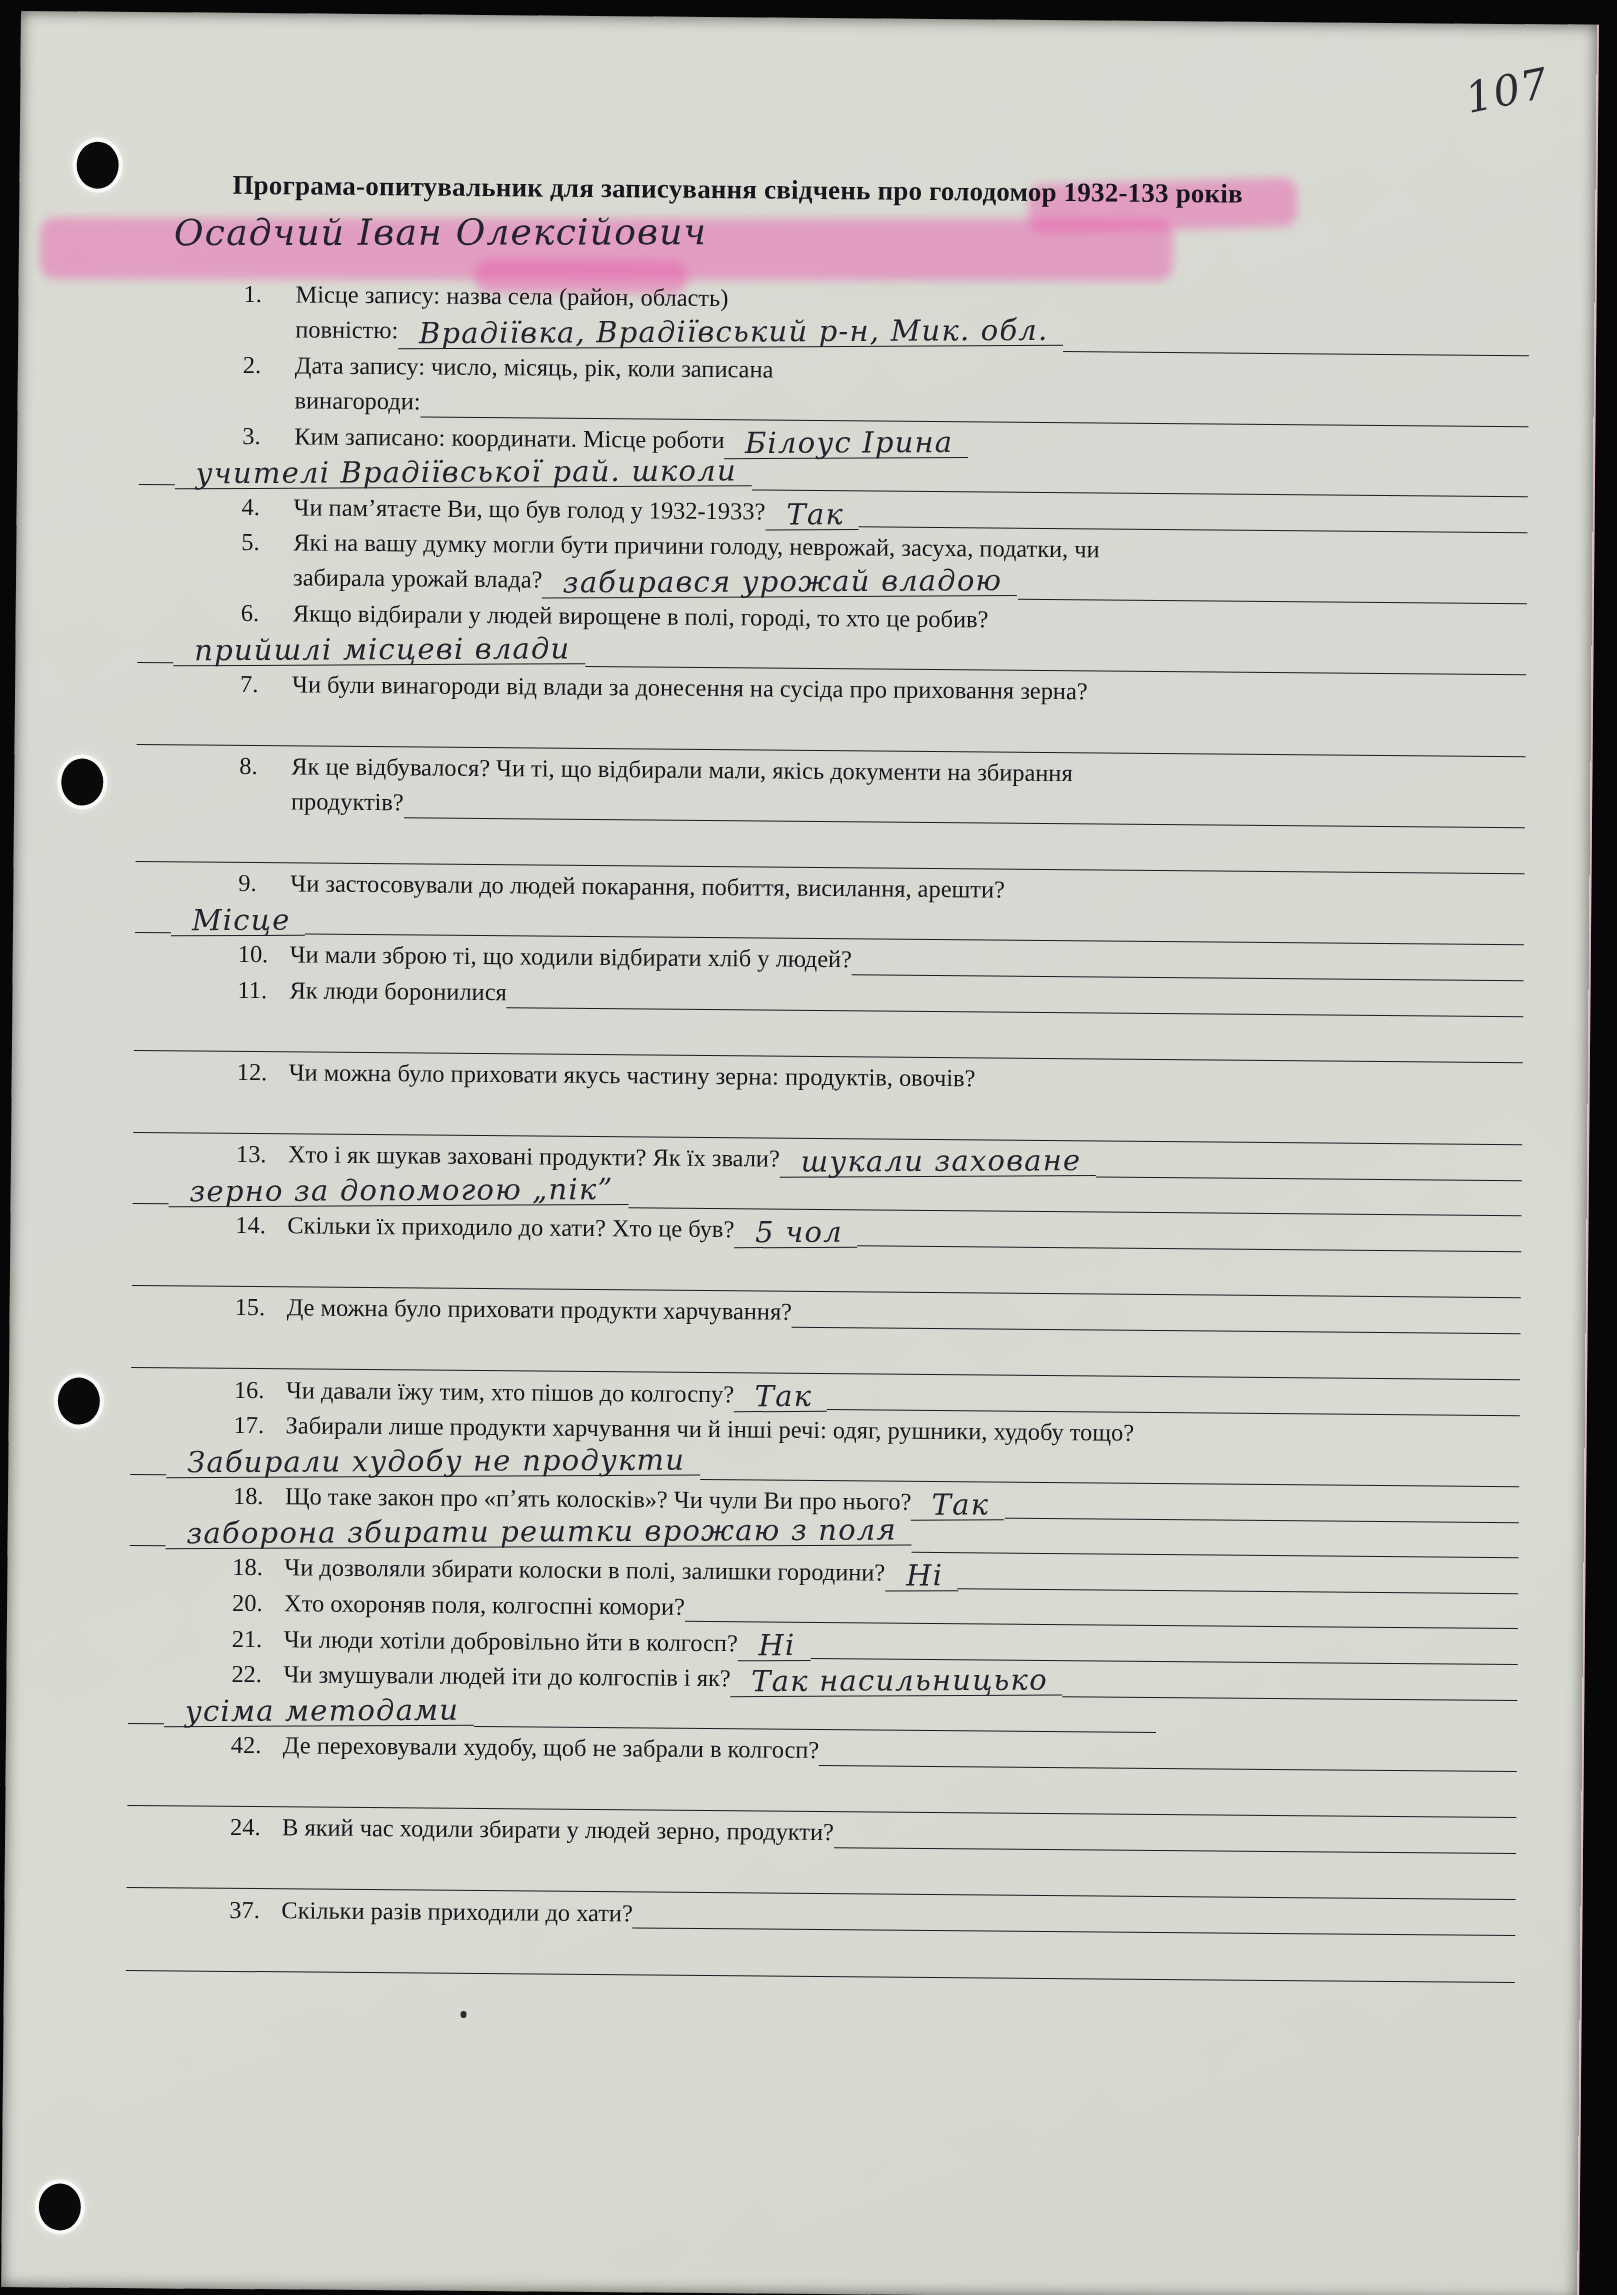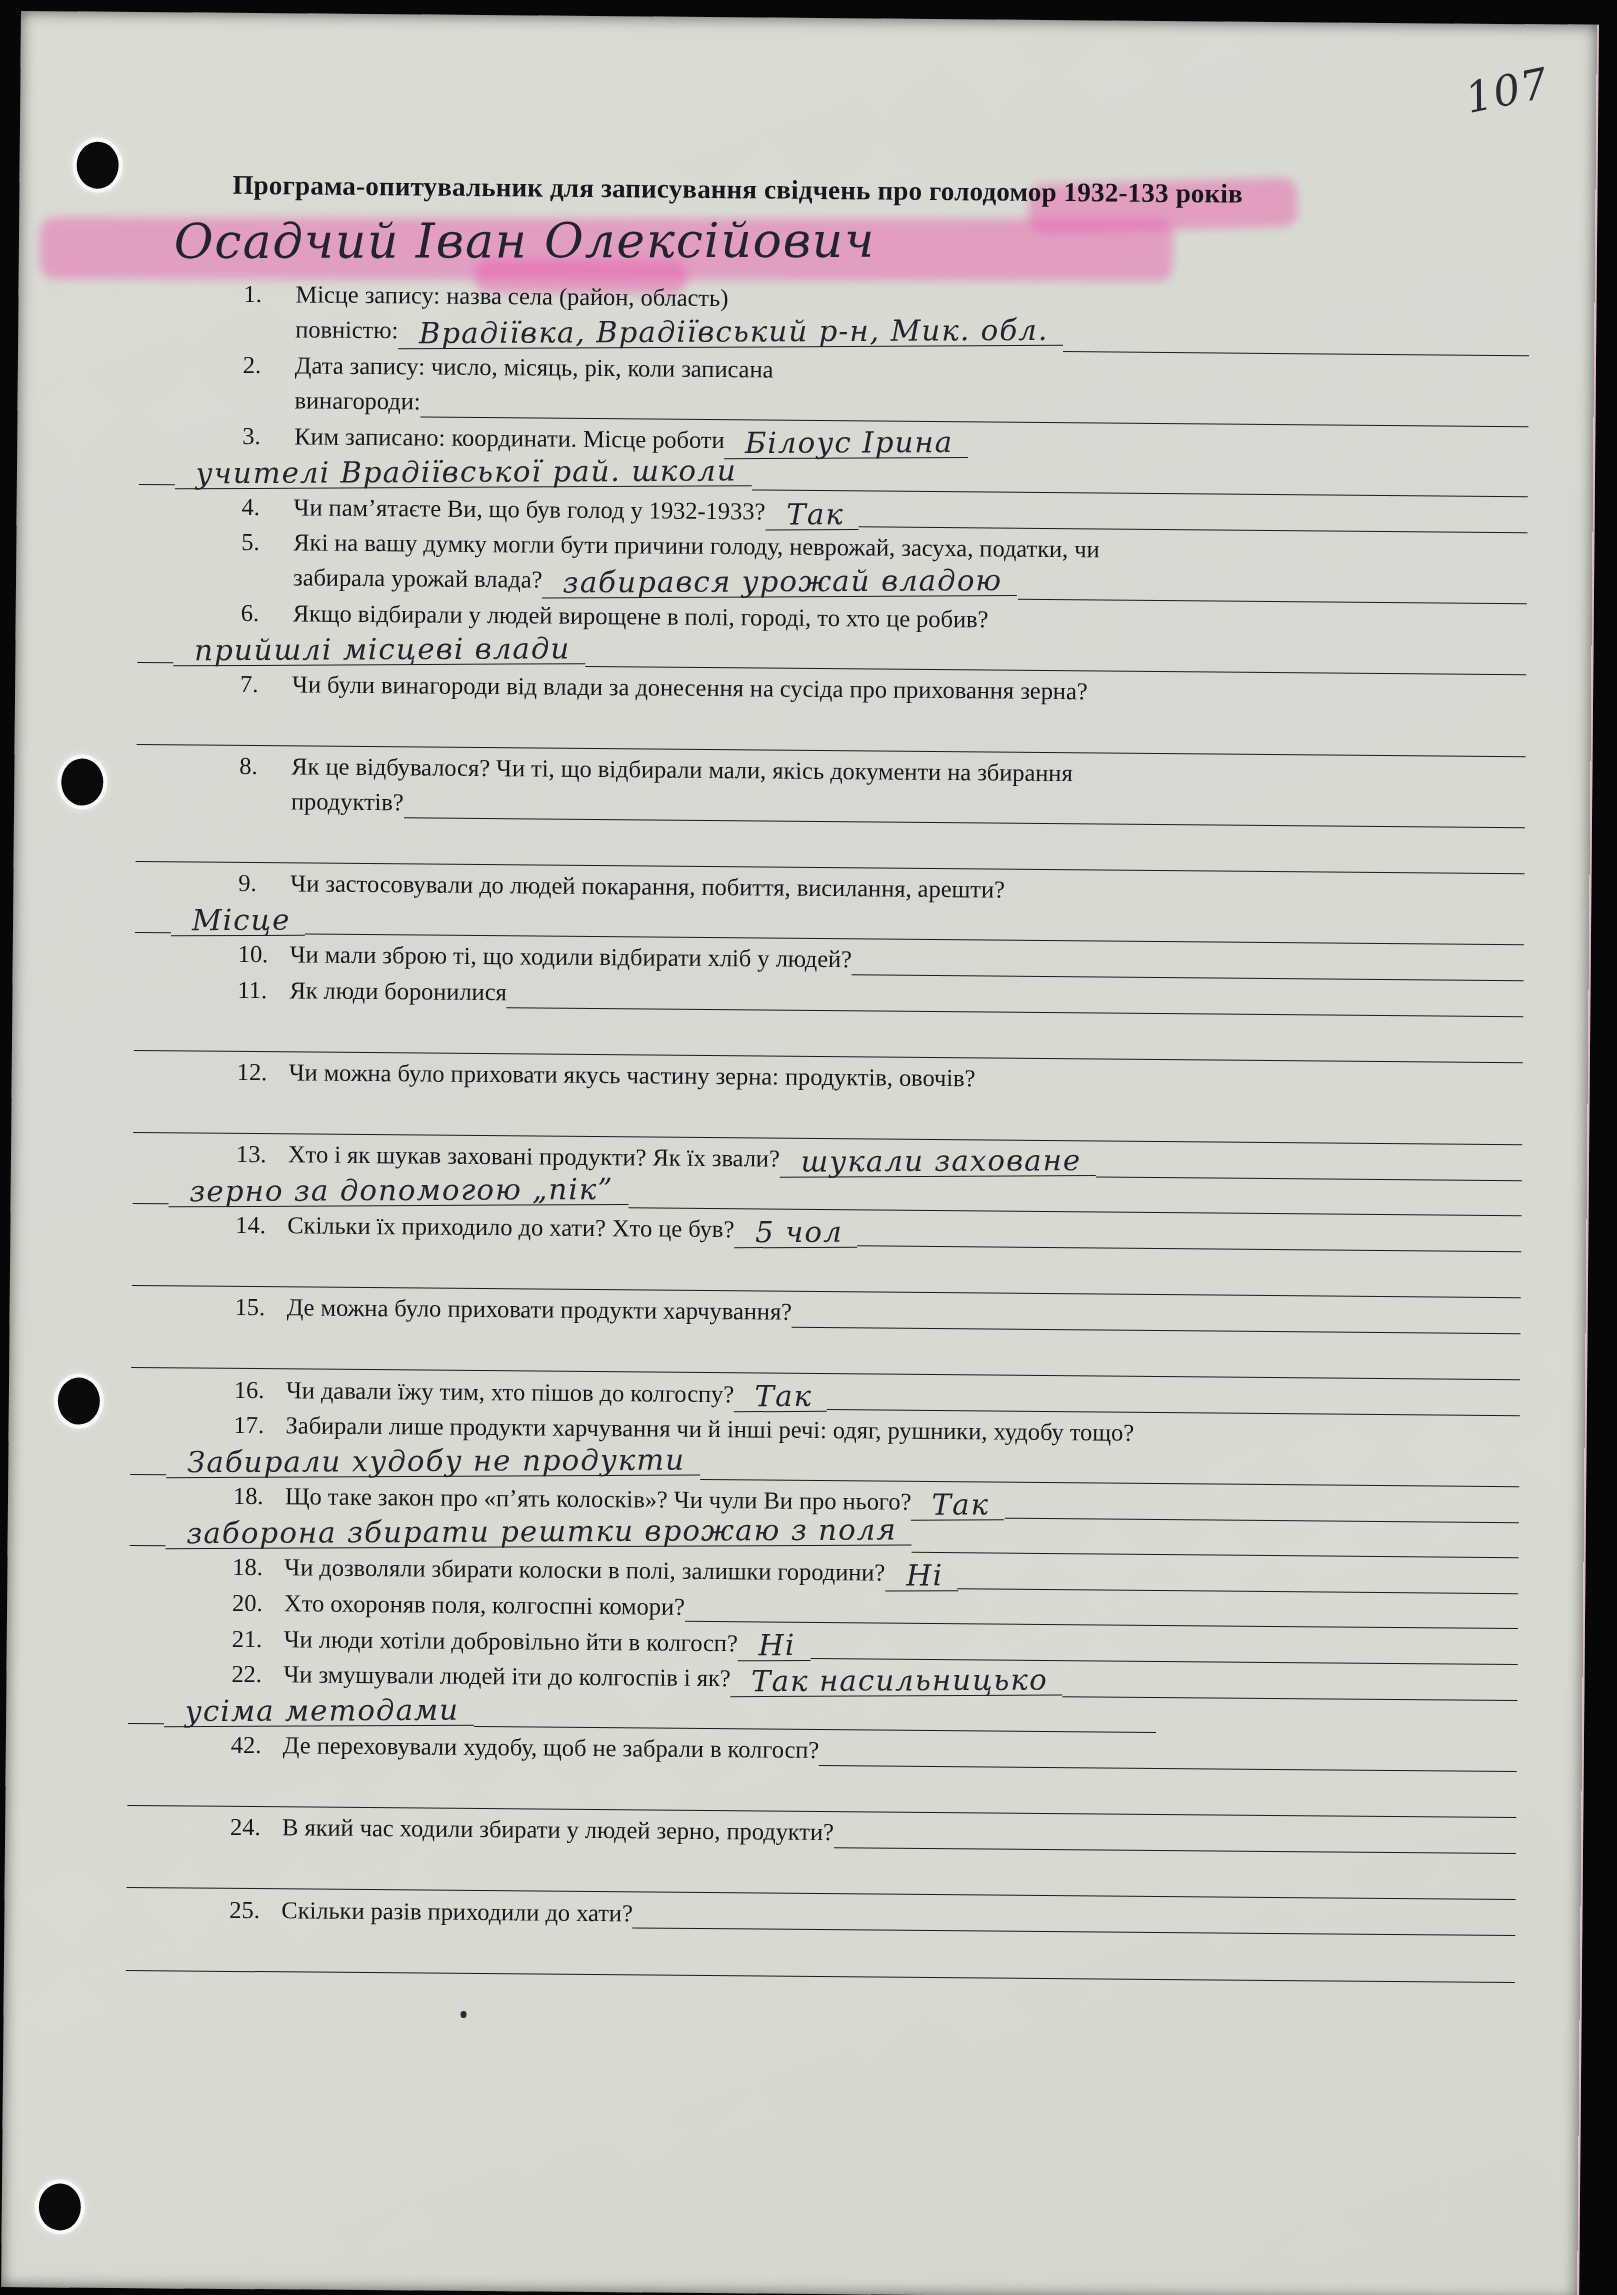--- a/index.html
+++ b/index.html
@@ -26,21 +26,21 @@
   }
   .name-row{
     position:relative;height:68px;margin-top:1.6px;z-index:2;
   }
   .hw{
     font-family:"DejaVu Serif", serif;font-style:italic;
     color:#23232e;
     letter-spacing:1.2px;
   }
   .name-hl{
-    position:absolute;left:33px;top:6.5px;font-size:48px;
+    position:absolute;left:33px;top:6.5px;font-size:36px;
     transform:rotate(-0.6deg);display:inline-block;white-space:nowrap;
   }
   .hl-blob{position:absolute;background:rgba(234,92,173,0.48);filter:blur(4.9px);border-radius:14.7px;z-index:1;}
   .blob-a{left:21px;top:202px;width:1133px;height:62px;transform:rotate(-0.4deg);}
   .blob-b{left:1009px;top:160px;width:269px;height:49px;transform:rotate(-2deg);}
   .blob-c{left:456px;top:244px;width:212px;height:34px;}
   .pagenum{
     position:absolute;right:47px;top:42px;font-size:42px;color:#2a2a33;
     transform:rotate(-12deg);z-index:3;
   }
@@ -329,21 +329,21 @@
             <span class="qnum">24.</span>
             <span class="qtext">В який час ходили збирати  у людей зерно, продукти?</span>
             <div class="seg-fill"></div>
           </div>
           <div class="row blank">
             <div class="seg-fill"></div>
           </div>
         </div>
         <div class="qblock">
           <div class="row qline">
-            <span class="qnum">25.</span>
+            <span class="qnum">37.</span>
             <span class="qtext">Скільки разів приходили до хати?</span>
             <div class="seg-fill"></div>
           </div>
           <div class="row blank">
             <div class="seg-fill"></div>
           </div>
         </div>
       </div>
   </div>
 

